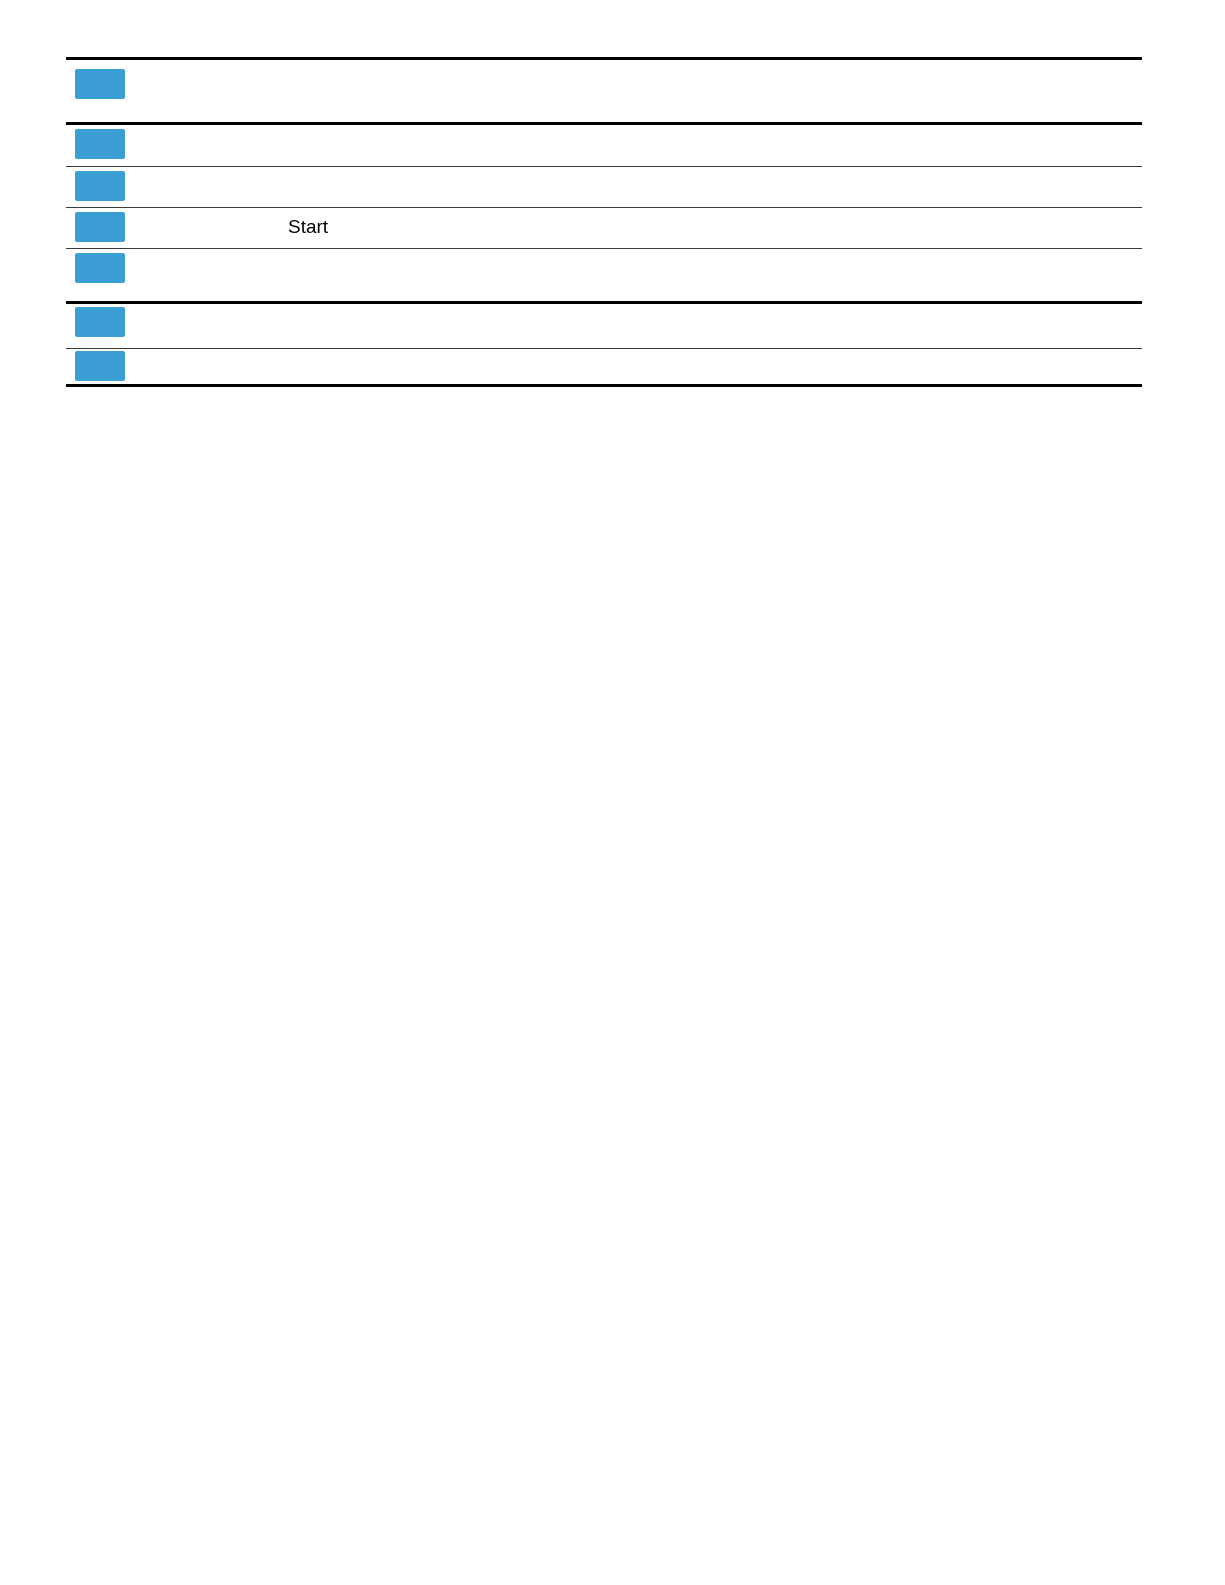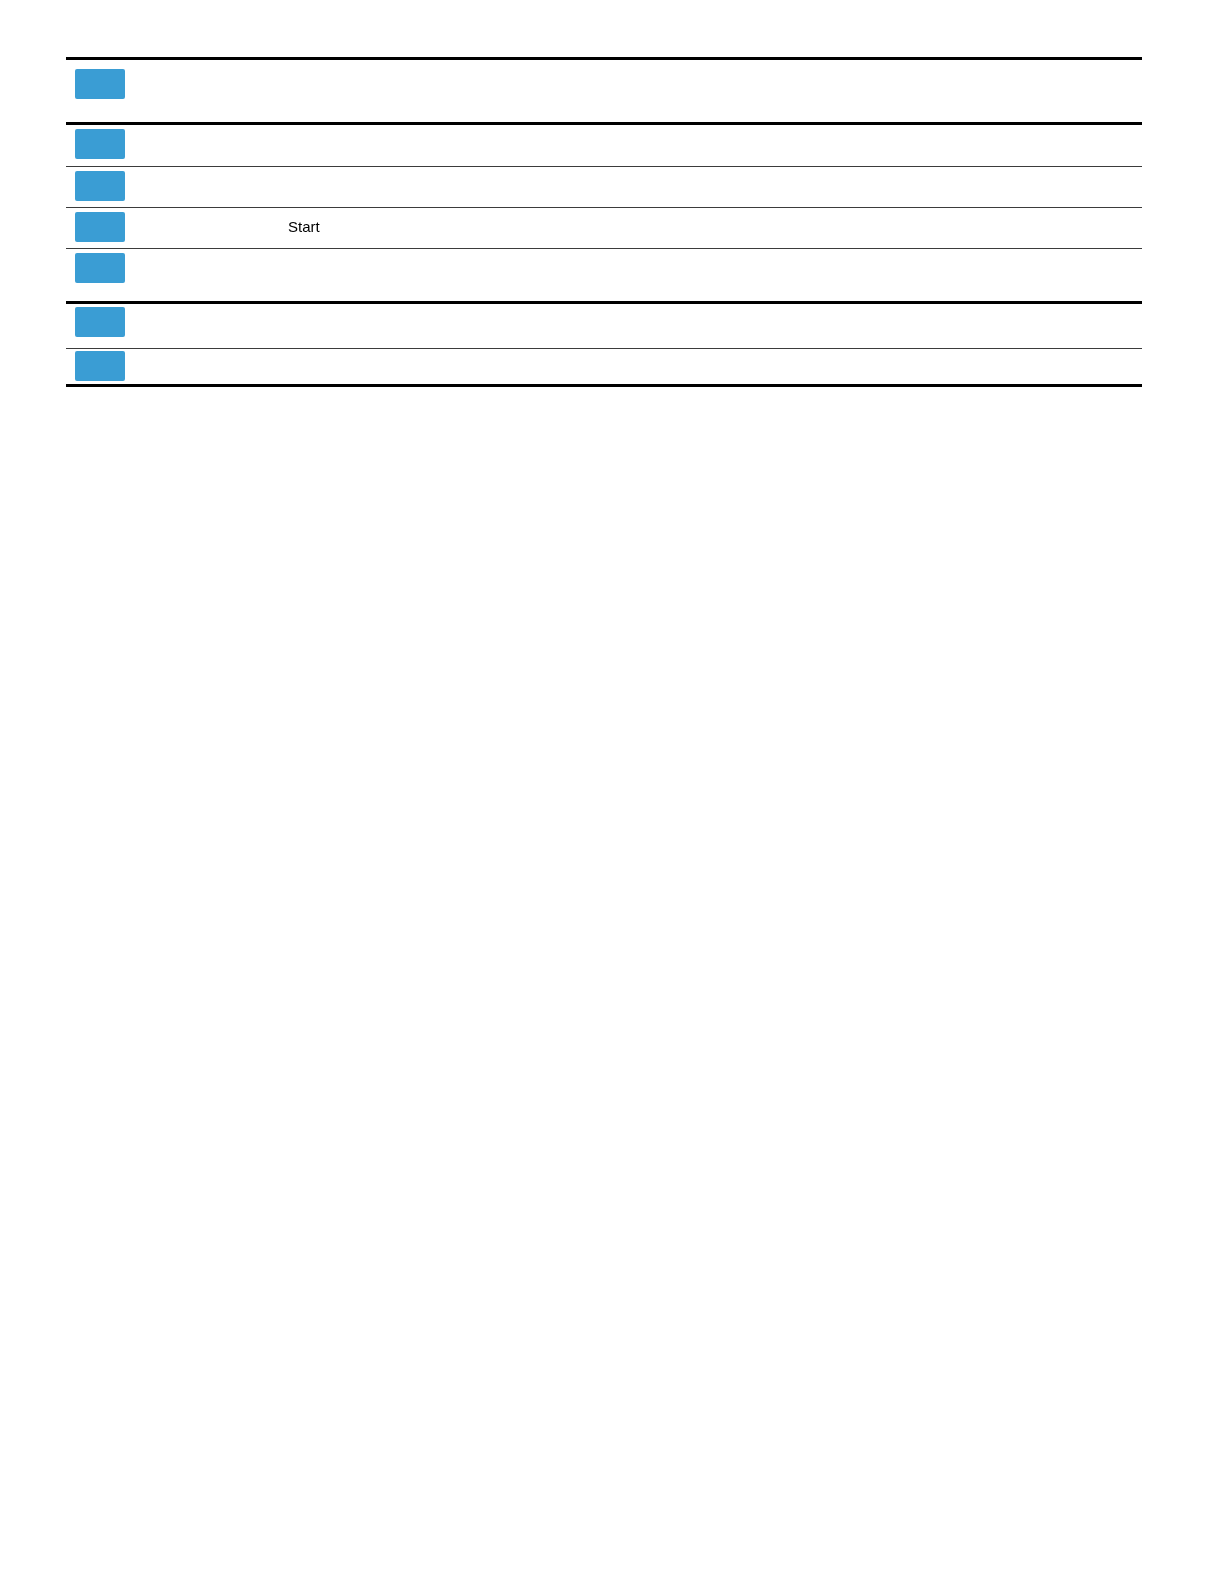--- a/index.html
+++ b/index.html
@@ -49,21 +49,21 @@
     position: absolute;
     left: 9px;
     width: 50px;
     height: 30px;
     background: #3a9dd4;
     border-radius: 2px;
   }
 
   .cell-text {
     position: absolute;
-    font-size: 15px;
+    font-size: 19px;
     line-height: 22px;
     color: #000000;
     white-space: nowrap;
   }
 
   
   .row-h-62 { height: 62px; }
   .row-h-41 { height: 41px; }
   .row-h-40 { height: 40px; }
   .row-h-52 { height: 52px; }

